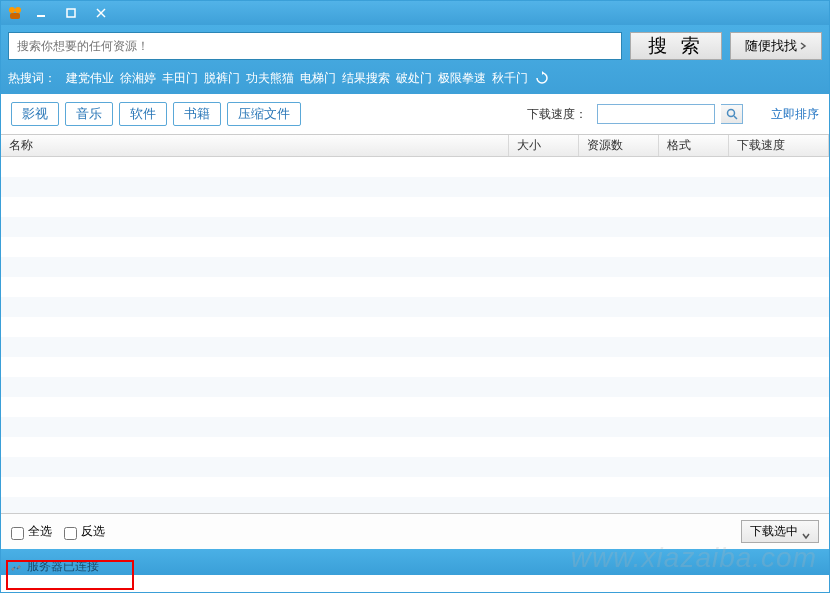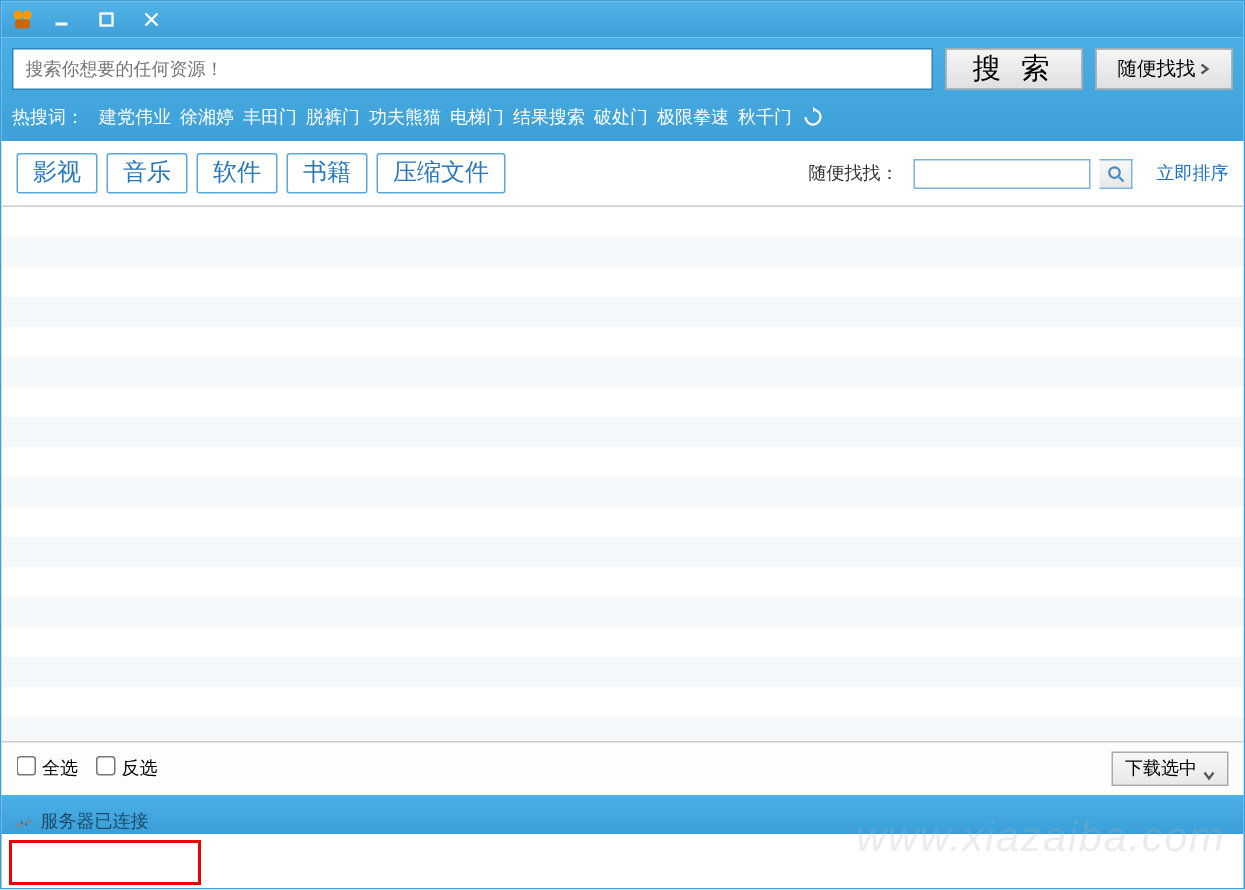--- a/index.html
+++ b/index.html
@@ -13,36 +13,36 @@
 .header-area { background: linear-gradient(to bottom, #4aafe5, #3ea0d8); padding: 7px; }
 .search-row { display: flex; gap: 8px; }
 .search-input { flex: 1; height: 28px; border: 1px solid #2b85b5; background: #fff; padding: 0 8px; font-size: 12px; color: #999; }
 .search-btn { width: 92px; height: 28px; background: linear-gradient(to bottom, #f5f5f5, #e0e0e0); border: 1px solid #aaa; cursor: pointer; font-size: 19px; letter-spacing: 4px; }
 .random-btn { width: 92px; height: 28px; background: linear-gradient(to bottom, #f5f5f5, #e0e0e0); border: 1px solid #aaa; cursor: pointer; font-size: 13px; display: flex; align-items: center; justify-content: center; gap: 2px; }
 .hot-words { margin-top: 10px; color: #fff; font-size: 12px; display: flex; align-items: flex-start; flex-wrap: wrap; gap: 6px; }
 .hot-words .label { margin-right: 4px; }
 .hot-words a { color: #fff; text-decoration: none; cursor: pointer; }
 .refresh-icon { display: inline-flex; width: 16px; height: 16px; align-items: center; justify-content: center; cursor: pointer; }
 .toolbar { background: #fff; border-bottom: 1px solid #ccc; padding: 8px 10px; display: flex; align-items: center; gap: 6px; }
-.cat-btn { padding: 2px 10px; border: 1px solid #5aa8d8; background: #fff; color: #2b78b8; cursor: pointer; font-size: 16px; border-radius: 2px; }
+.cat-btn { padding: 2px 10px; border: 1px solid #5aa8d8; background: #fff; color: #2b78b8; cursor: pointer; font-size: 13px; border-radius: 2px; }
 .toolbar-spacer { flex: 1; }
 .result-search-label { color: #333; font-size: 12px; margin-right: 4px; }
 .result-search-input { width: 118px; height: 20px; border: 1px solid #7eb4dc; padding: 0 4px; }
 .result-search-icon { width: 22px; height: 20px; border: 1px solid #7eb4dc; border-left: none; background: linear-gradient(to bottom, #f8f8f8, #e8e8e8); display: flex; align-items: center; justify-content: center; cursor: pointer; }
-.sort-link { color: #1a6fc0; cursor: pointer; margin-left: 10px; text-decoration: none; }
+.sort-link { color: #1a6fc0; cursor: pointer; margin-left: 22px; text-decoration: none; }
 .table-header { display: flex; background: linear-gradient(to bottom, #fdfdfd, #ececec); border-bottom: 1px solid #d0d0d0; height: 22px; align-items: center; color: #333; }
 .th { padding: 0 8px; border-right: 1px solid #d8d8d8; height: 100%; display: flex; align-items: center; font-size: 12px; }
 .th-name { flex: 1; }
 .th-size { width: 70px; }
 .th-resources { width: 80px; }
 .th-format { width: 70px; }
 .th-speed { width: 100px; }
 .table-body { height: 356px; overflow-y: auto; background: repeating-linear-gradient(to bottom, #fff 0, #fff 20px, #f6f9fc 20px, #f6f9fc 40px); }
 .bottom-bar { border-top: 1px solid #ccc; padding: 6px 10px; display: flex; align-items: center; gap: 12px; background: #fdfdfd; }
-.checkbox-wrap { display: flex; align-items: flex-start; gap: 4px; cursor: pointer; }
+.checkbox-wrap { display: flex; align-items: flex-end; gap: 4px; cursor: pointer; }
 .checkbox-wrap input { cursor: pointer; }
 .bottom-spacer { flex: 1; }
 .download-btn { padding: 2px 8px; background: linear-gradient(to bottom, #f8f8f8, #e8e8e8); border: 1px solid #aaa; cursor: pointer; display: flex; align-items: flex-end; gap: 4px; font-size: 12px; }
 .statusbar { height: 26px; background: linear-gradient(to bottom, #4ab0e6, #3a9fd8); display: flex; align-items: flex-end; padding: 0 8px; color: #1a4a6a; font-size: 12px; }
 .status-icon { margin-right: 4px; display: inline-flex; }
 .red-box { position: absolute; left: 5px; bottom: 2px; width: 128px; height: 30px; border: 2px solid #e00; pointer-events: none; }
 .watermark { position: absolute; right: 12px; bottom: 18px; font-size: 28px; color: rgba(180,180,180,0.25); font-style: italic; pointer-events: none; letter-spacing: 1px; }
 </style>
 </head>
 <body>
@@ -108,31 +108,38 @@
     </div>
   </div>
 
   <div class="toolbar">
     <button class="cat-btn">影视</button>
     <button class="cat-btn">音乐</button>
     <button class="cat-btn">软件</button>
     <button class="cat-btn">书籍</button>
     <button class="cat-btn">压缩文件</button>
     <div class="toolbar-spacer"></div>
-    <span class="result-search-label">随便找找：</span>
+    <span class="result-search-label">下载速度：</span>
     <input class="result-search-input" style="">
     <div class="result-search-icon">
       <svg width="12" height="12" viewBox="0 0 12 12">
           <circle cx="5" cy="5" r="3.5" fill="none" stroke="#4a8cc0" stroke-width="1.5"></circle>
           <line x1="8" y1="8" x2="11" y2="11" stroke="#4a8cc0" stroke-width="1.5"></line>
         </svg>
     </div>
     <a class="sort-link">立即排序</a>
   </div>
 
+  <div class="table-header">
+    <div class="th th-name">名称</div>
+    <div class="th th-size">大小</div>
+    <div class="th th-resources">资源数</div>
+    <div class="th th-format">格式</div>
+    <div class="th th-speed">下载速度</div>
+  </div>
 
   <div class="table-body"></div>
 
   <div class="bottom-bar">
     <label class="checkbox-wrap">
       <input type="checkbox" style="">
       <span>全选</span>
     </label>
     <label class="checkbox-wrap">
       <input type="checkbox" style="">

